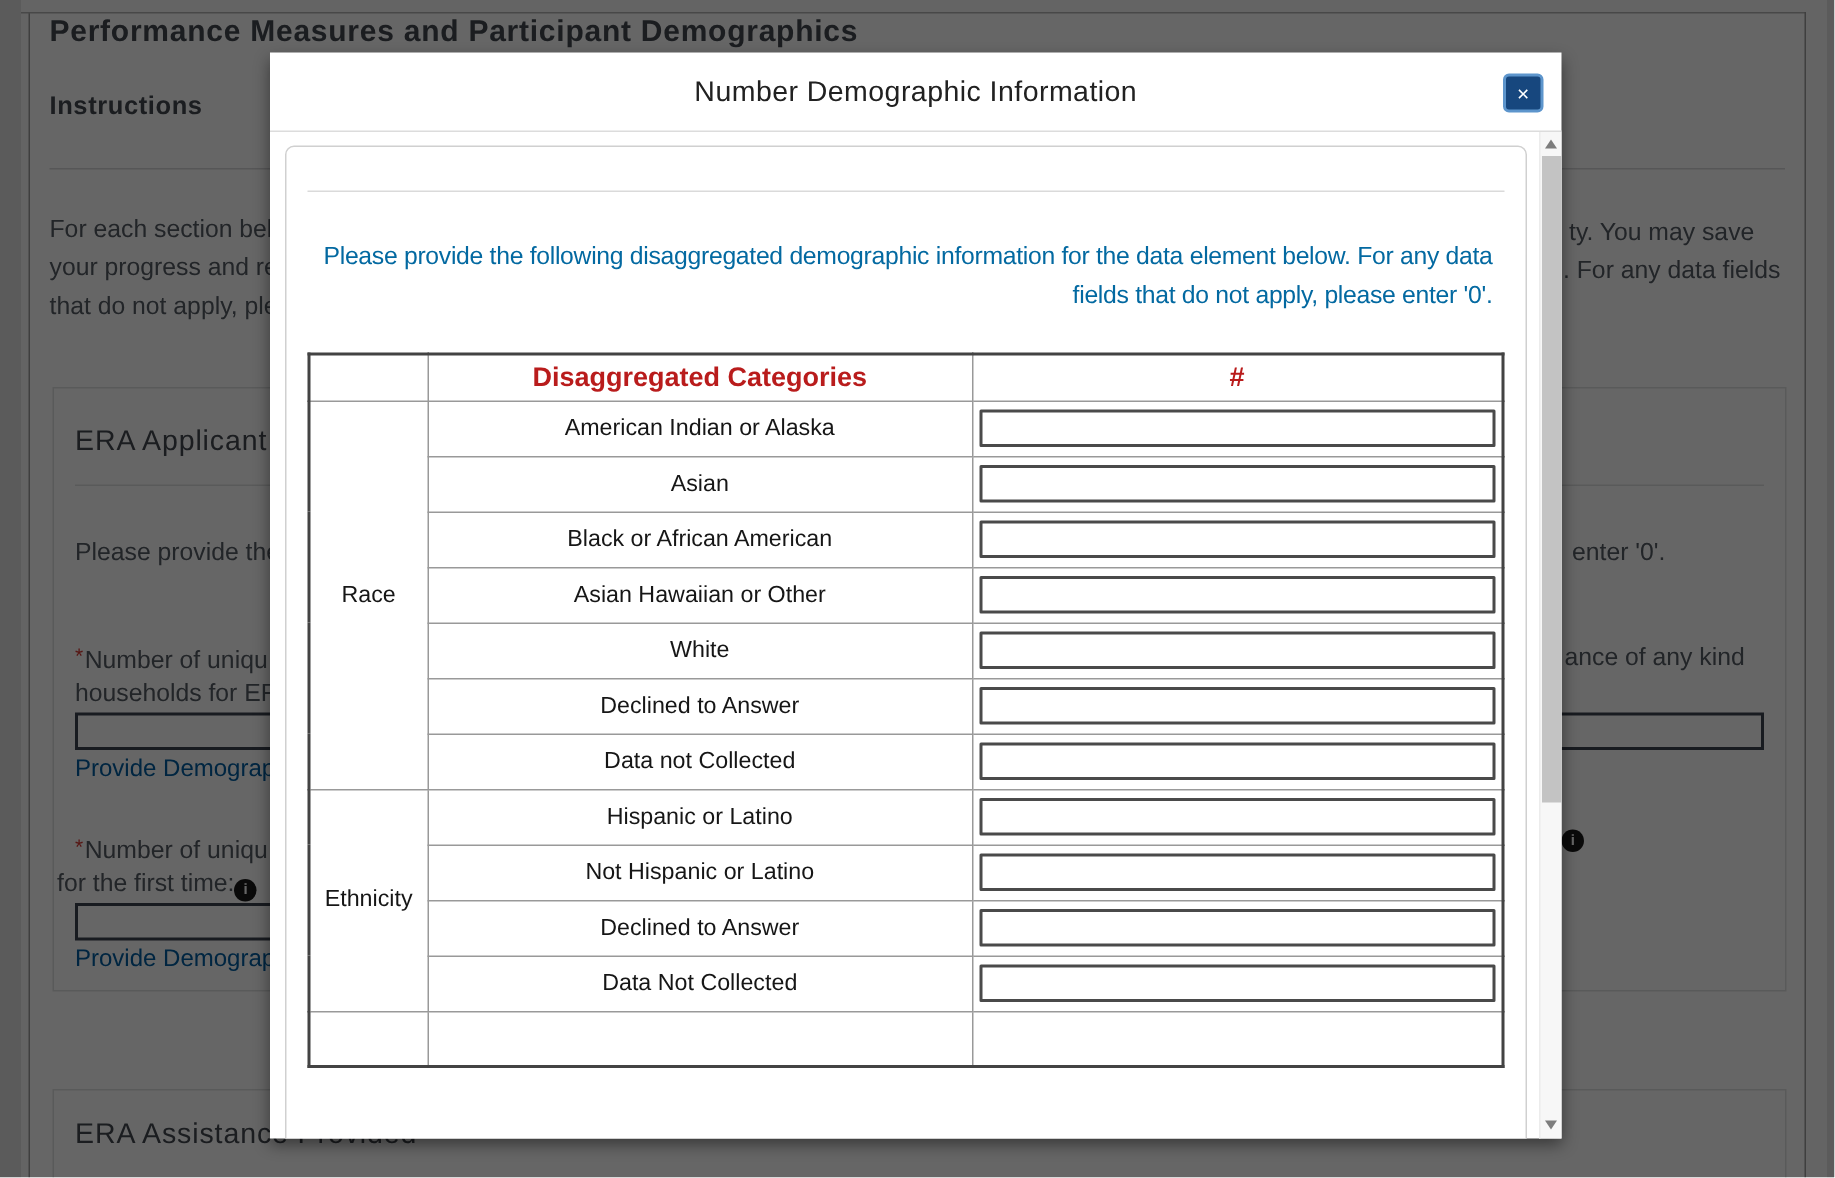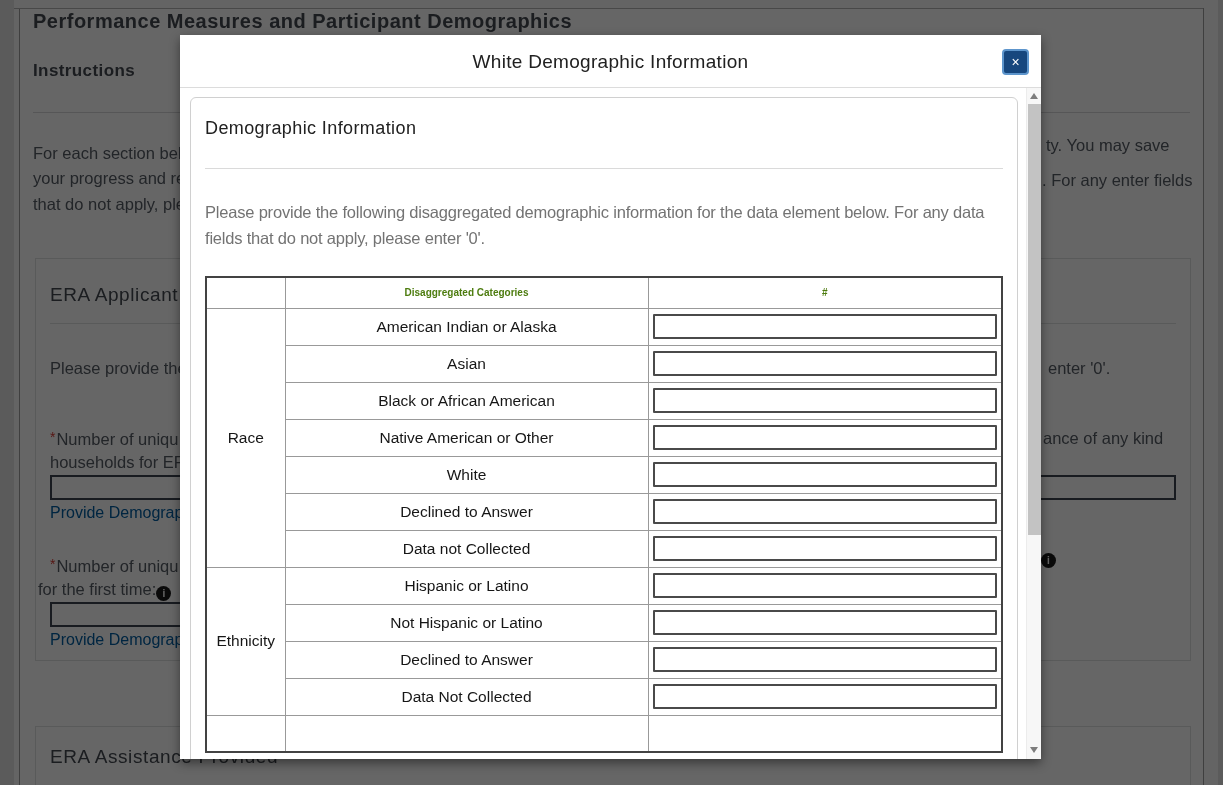--- a/index.html
+++ b/index.html
@@ -18,21 +18,21 @@
   .bg-top-line    { left:14px; top:8px; width:1190px; height:1px; background:#b5b5b5; }
   .bg-right-line  { left:1203px; top:8px; width:1px; height:777px; background:#9e9e9e; }
   .bg-right-strip { left:1204px; top:0; width:14px; height:785px; background:#fbfbfb; }
   .bg-right-outer { left:1218px; top:0; width:5px; height:785px; background:#e3e3e3; }
 
   .pg-title { left:33px; top:10px; font-size:20px; font-weight:600; letter-spacing:.5px; color:#454a52; }
   .pg-subhead { left:33px; top:61px; font-size:17px; font-weight:600; letter-spacing:.4px; color:#454a52; }
   .pg-divider1 { left:33px; top:112px; width:1157px; height:1px; background:#d6d7d9; }
   .pg-para { font-size:16.5px; line-height:25.3px; color:#565c65; }
   .pg-para-left { left:33px; top:141px; }
-  .frag-r1 { left:1046px; top:133px; }
+  .frag-r1 { left:1046px; top:143px; }
   .frag-r2 { left:1042px; top:168px; }
   .bg-card { border:1px solid #dfe1e2; background:#fff; }
   .card1 { left:35px; top:258px; width:1156px; height:403px; }
   .card2 { left:35px; top:726px; width:1156px; height:80px; }
   .bg-card-heading { font-size:19px; font-weight:500; letter-spacing:.6px; color:#454a52; }
   .c1-heading { left:14px; top:25px;text-align:right; }
   .c1-divider { left:14px; top:64px; width:1126px; height:1px; background:#dfe1e2; }
   .c1-intro-left { left:14px; top:97px; }
   .c1-intro-right { left:1012px; top:97px; }
   .c1-f1l1 { left:14px; top:166px; }
@@ -63,27 +63,27 @@
     letter-spacing:.3px; color:#212121; }
   .close-btn { position:absolute; right:12px; top:14px; width:27px; height:26px;
     background:#17477e; border:2px solid #5d95cc; border-radius:4px; color:#fff;
     font-size:14px; line-height:20px; text-align:center; cursor:pointer; font-family:inherit; }
   .modal-body { position:absolute; left:0; top:53px; right:15px; bottom:0; overflow:hidden; }
   .m-card { position:absolute; left:10px; top:9px; width:828px; height:960px;
     border:1px solid #d0d0d0; border-radius:6px; background:#fff; }
   .m-heading { margin:20px 14px 0; font-size:18px; font-weight:500; letter-spacing:.4px; color:#212121; }
   .m-divider { margin:29px 14px 0; border-top:1px solid #dadada; }
   .m-intro { margin:30px 14px 16px; width:790px; font-size:16.5px; line-height:26px;
-    letter-spacing:-.2px; color:#737373; }
+    letter-spacing:-.2px; color:#0369a1;text-align:right; }
   .m-element { display:inline-block; margin:21px 14px 0; font-size:16.5px; letter-spacing:-.2px;
     color:#161616; text-decoration:underline; }
   .demo-table { margin:25px 0 0 14px; width:796px; border-collapse:collapse; table-layout:fixed;
     border:2px solid #434343; }
   .demo-table th, .demo-table td { border:1px solid #999; }
-  .demo-table thead th { height:31px; font-size:10px; font-weight:700; color:#4d7c0f; text-align:center; }
+  .demo-table thead th { height:31px; font-size:18px; font-weight:700; color:#b91c1c; text-align:center; }
   .demo-table tbody td { height:37px; text-align:center; font-size:15.5px; color:#161616; }
   .col-group { width:79px; } .col-cat { width:363px; } .col-num { width:354px; }
   .group-label { font-weight:400; }
   .count-input { display:block; width:calc(100% - 9px); height:25px; margin:0 auto;
     border:2px solid #4a4a4a; border-radius:1px; background:#fff; }
   .partial-row td { height:40px; }
 
   
   .m-scrollbar { position:absolute; top:53px; right:0; bottom:0; width:15px;
     background:#f7f7f7; border-left:1px solid #ececec; }
@@ -109,21 +109,21 @@
   <h1 class="abs pg-title">Performance Measures and Participant Demographics</h1>
   <h2 class="abs pg-subhead">Instructions</h2>
   <div class="abs pg-divider1"></div>
 
   <div class="abs pg-para pg-para-left">
     <div>For each section bel</div>
     <div>your progress and re</div>
     <div>that do not apply, ple</div>
   </div>
   <div class="abs pg-para frag-r1">ty. You may save</div>
-  <div class="abs pg-para frag-r2">. For any enter fields</div>
+  <div class="abs pg-para frag-r2">. For any data fields</div>
 
   <div class="abs bg-card card1">
     <div class="abs bg-card-heading c1-heading">ERA Applicant</div>
     <div class="abs c1-divider"></div>
     <div class="abs pg-para c1-intro-left">Please provide the</div>
     <div class="abs pg-para c1-intro-right">enter '0'.</div>
 
     <div class="abs pg-para c1-f1l1"><span class="req">*</span><span>Number of uniqu</span></div>
     <div class="abs pg-para c1-f1l2">households for ER</div>
     <div class="abs pg-para c1-rlabel">ance of any kind</div>
@@ -140,27 +140,26 @@
 
   <div class="abs bg-card card2">
     <div class="abs bg-card-heading c2-heading">ERA Assistance Provided</div>
   </div>
 </div>
 
 <div class="abs overlay"></div>
 
 <div class="abs modal">
   <div class="modal-header">
-    <div class="modal-title">White Demographic Information</div>
+    <div class="modal-title">Number Demographic Information</div>
     <button class="close-btn">×</button>
   </div>
 
   <div class="modal-body">
     <div class="m-card">
-      <div class="m-heading">Demographic Information</div>
       <div class="m-divider"></div>
       <div class="m-intro">Please provide the following disaggregated demographic information for the data element below. For any data fields that do not apply, please enter '0'.</div>
 
       <table class="demo-table">
         <colgroup>
             <col class="col-group">
             <col class="col-cat">
             <col class="col-num">
           </colgroup>
         <thead>
@@ -184,21 +183,21 @@
                 <input class="count-input" type="text" style="">
               </td>
           </tr>
           <tr>
             <td>Black or African American</td>
             <td>
                 <input class="count-input" type="text" style="">
               </td>
           </tr>
           <tr>
-            <td>Native American or Other</td>
+            <td>Asian Hawaiian or Other</td>
             <td>
                 <input class="count-input" type="text" style="">
               </td>
           </tr>
           <tr>
             <td>White</td>
             <td>
                 <input class="count-input" type="text" style="">
               </td>
           </tr>

